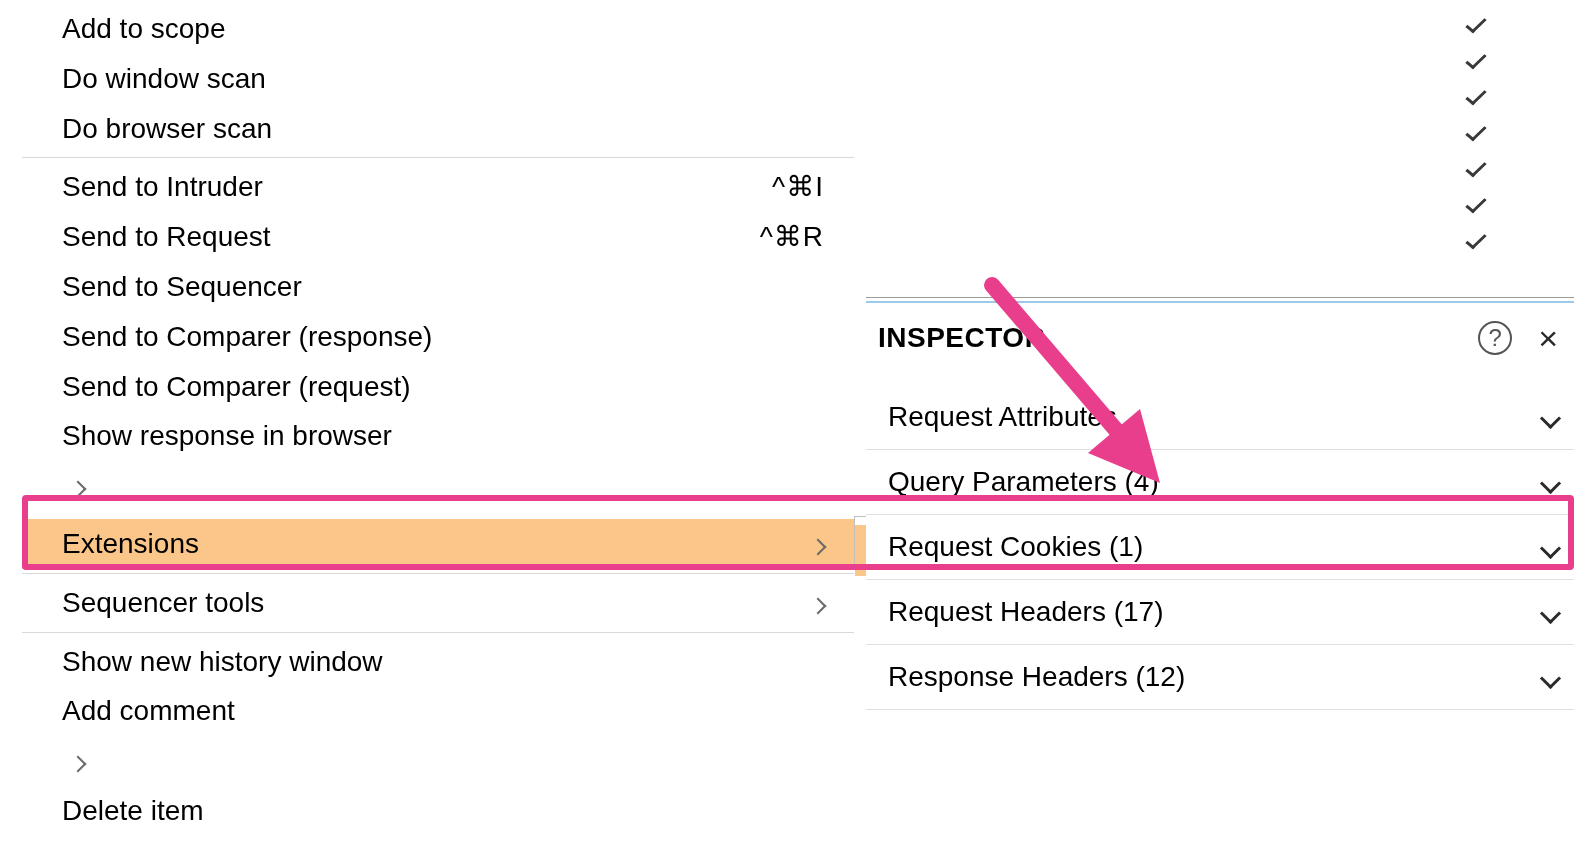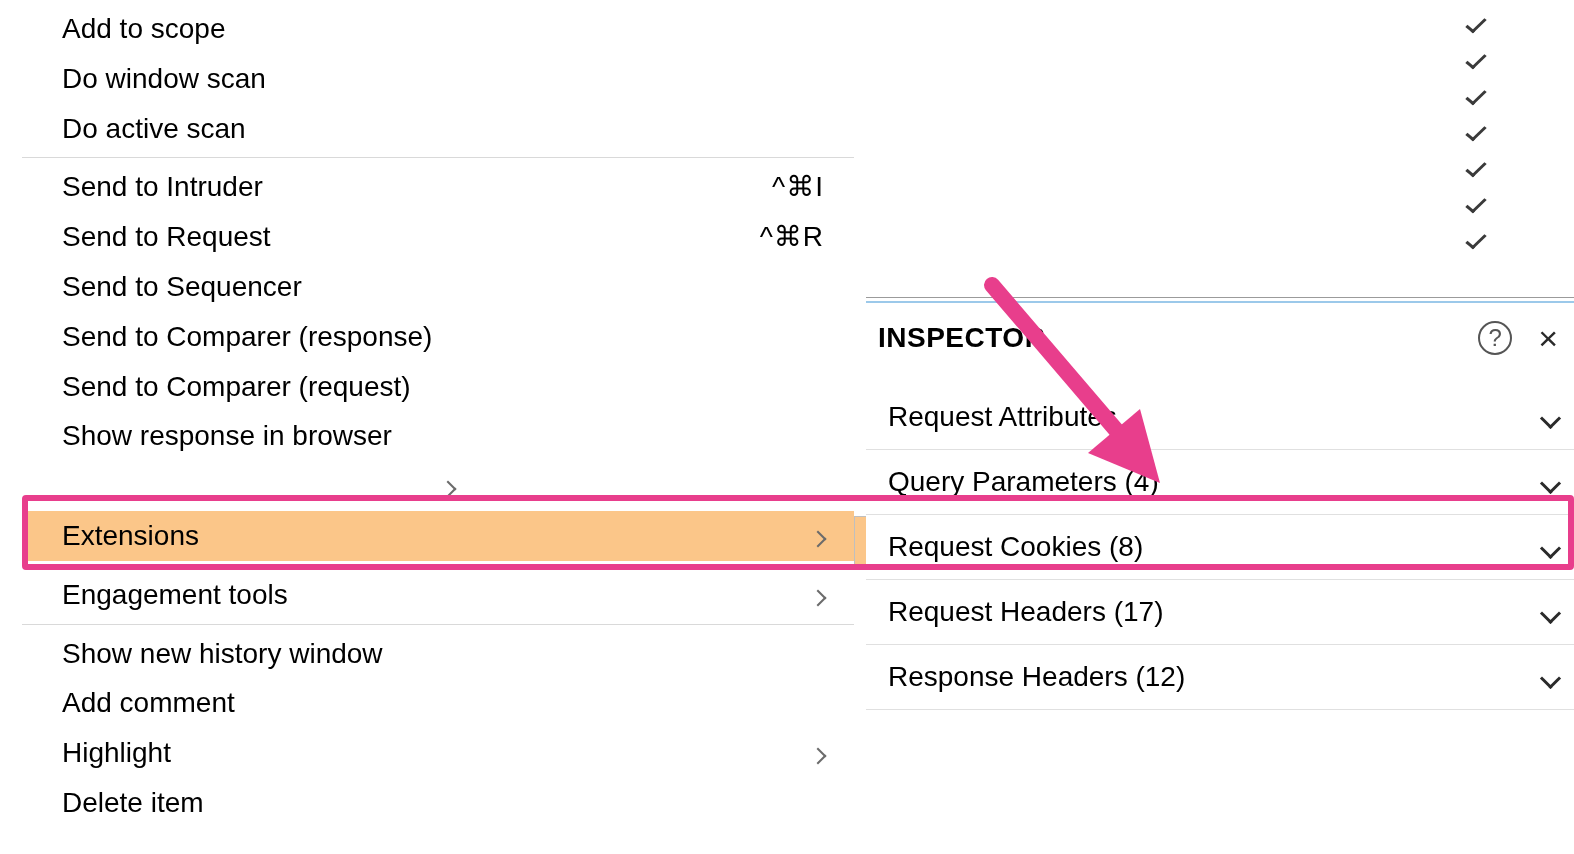--- a/index.html
+++ b/index.html
@@ -28,36 +28,36 @@
     padding: 4px 0;
   }
   .menu-group:last-child { border-bottom: none; }
 
   .menu-item {
     display: flex;
     align-items: center;
     padding: 6px 30px 6px 40px;
     cursor: default;
     line-height: 1.35;
-    justify-content: center;
   }
   .menu-item .label { flex: 1 1 auto; }
   .menu-item .shortcut {
     flex: 0 0 auto;
     color: #000;
     font-family: "Helvetica Neue", Arial, sans-serif;
     letter-spacing: 1px;
   }
   .menu-item .sub-arrow {
     flex: 0 0 auto;
     width: 22px;
     text-align: right;
   }
   .menu-item.highlight {
     background: #fbc689;
+    margin-top: 8px;
   }
 
   .chevron-right {
     display:inline-block;
     width:10px; height:10px;
     border-top:2px solid #6b6b6b;
     border-right:2px solid #6b6b6b;
     transform: rotate(45deg);
   }
 
@@ -212,21 +212,21 @@
 <div class="context-menu">
 
   <div class="menu-group">
     <div class="menu-item">
       <span class="label">Add to scope</span>
     </div>
     <div class="menu-item">
       <span class="label">Do window scan</span>
     </div>
     <div class="menu-item">
-      <span class="label">Do active scan</span>
+      <span class="label">Do browser scan</span>
     </div>
   </div>
 
   <div class="menu-group">
     <div class="menu-item">
       <span class="label">Send to Intruder</span>
       <span class="shortcut">^⌘I</span>
     </div>
     <div class="menu-item">
       <span class="label">Send to Request</span>
@@ -248,34 +248,33 @@
       <span class="sub-arrow"><span class="chevron-right"></span></span>
     </div>
     <div class="menu-item highlight">
       <span class="label">Extensions</span>
       <span class="sub-arrow"><span class="chevron-right"></span></span>
     </div>
   </div>
 
   <div class="menu-group">
     <div class="menu-item">
-      <span class="label">Engagement tools</span>
+      <span class="label">Sequencer tools</span>
       <span class="sub-arrow"><span class="chevron-right"></span></span>
     </div>
   </div>
 
   <div class="menu-group">
     <div class="menu-item">
       <span class="label">Show new history window</span>
     </div>
     <div class="menu-item">
       <span class="label">Add comment</span>
     </div>
     <div class="menu-item">
-      <span class="label">Highlight</span>
       <span class="sub-arrow"><span class="chevron-right"></span></span>
     </div>
     <div class="menu-item">
       <span class="label">Delete item</span>
     </div>
 
   </div>
 </div>
 
 <div class="submenu" id="submenu-lazycsrf">
@@ -312,21 +311,21 @@
   </div>
   <div class="insp-row">
     <span class="label">Request Attributes</span>
     <span><span class="chevron-down"></span></span>
   </div>
   <div class="insp-row">
     <span class="label">Query Parameters (4)</span>
     <span><span class="chevron-down"></span></span>
   </div>
   <div class="insp-row">
-    <span class="label">Request Cookies (8)</span>
+    <span class="label">Request Cookies (1)</span>
     <span><span class="chevron-down"></span></span>
   </div>
   <div class="insp-row">
     <span class="label">Request Headers (17)</span>
     <span><span class="chevron-down"></span></span>
   </div>
   <div class="insp-row">
     <span class="label">Response Headers (12)</span>
     <span><span class="chevron-down"></span></span>
   </div>

